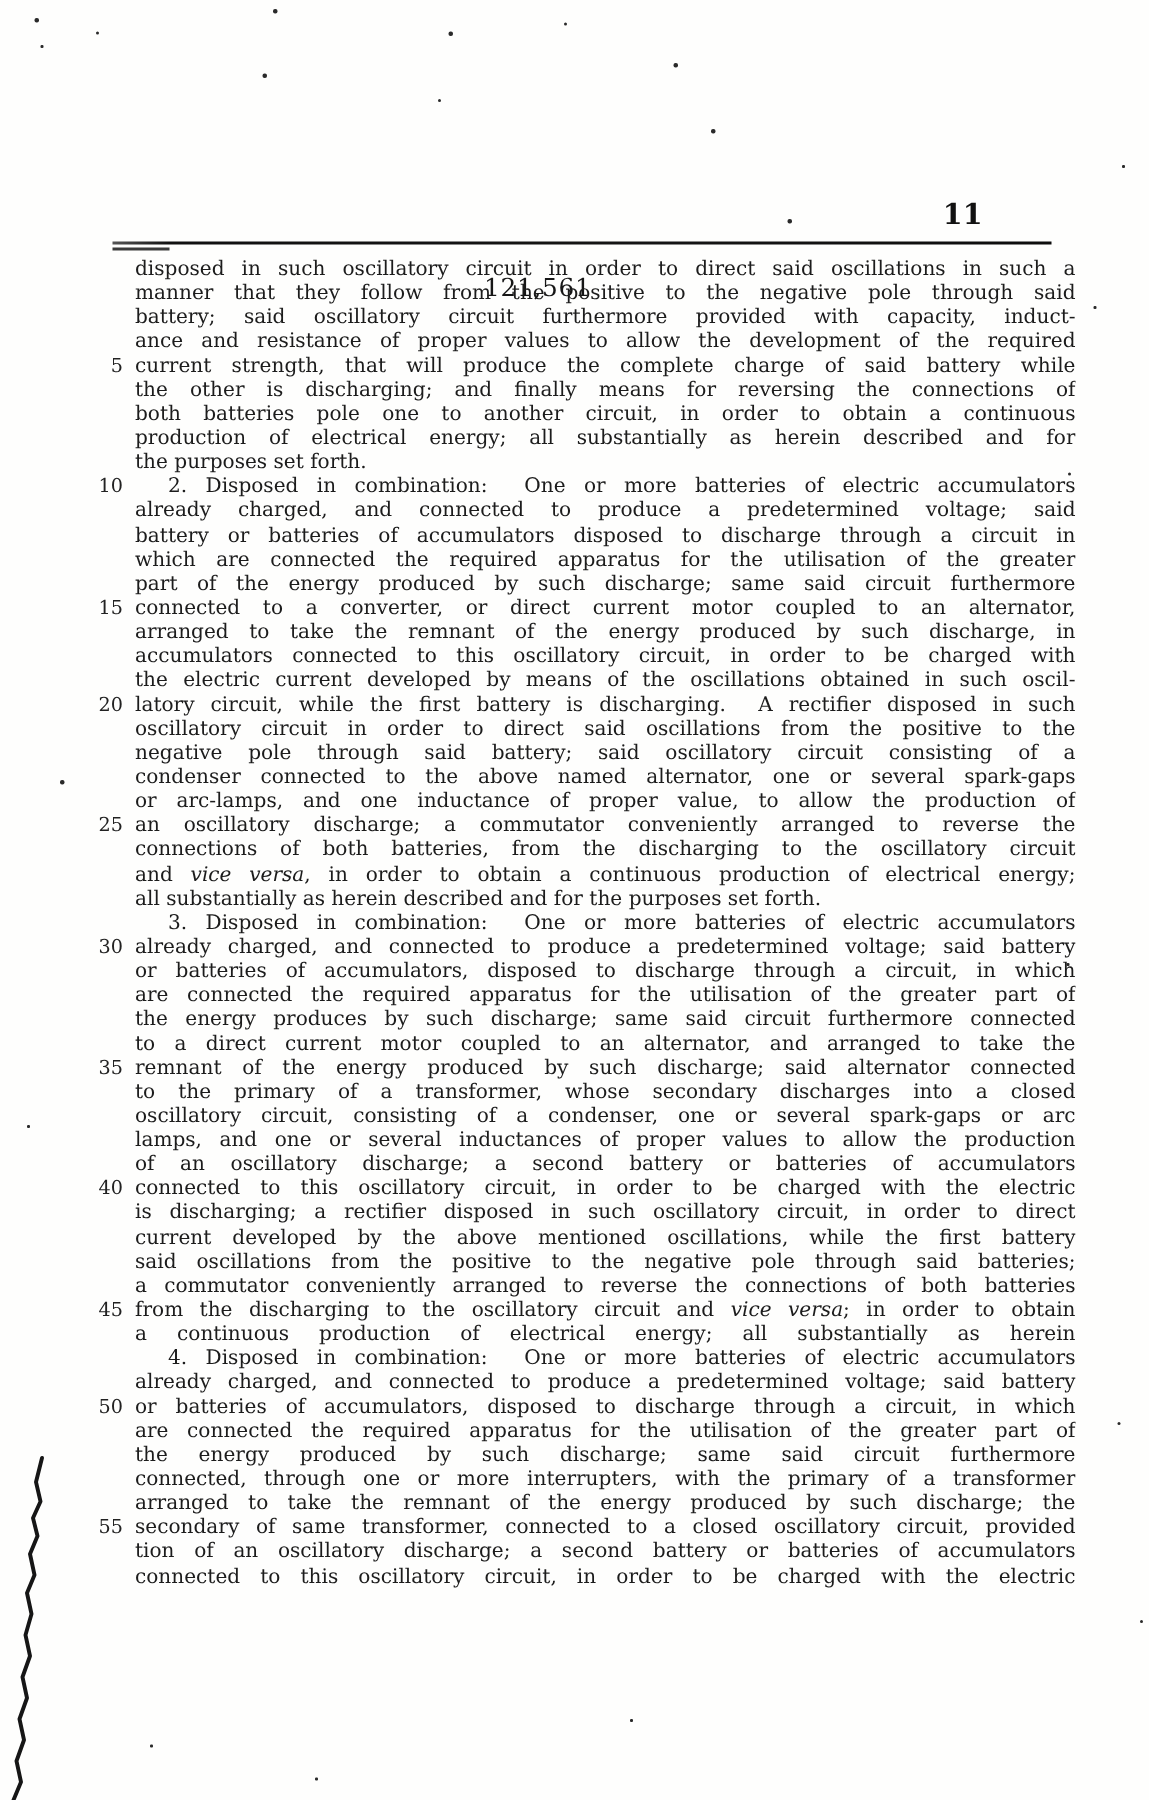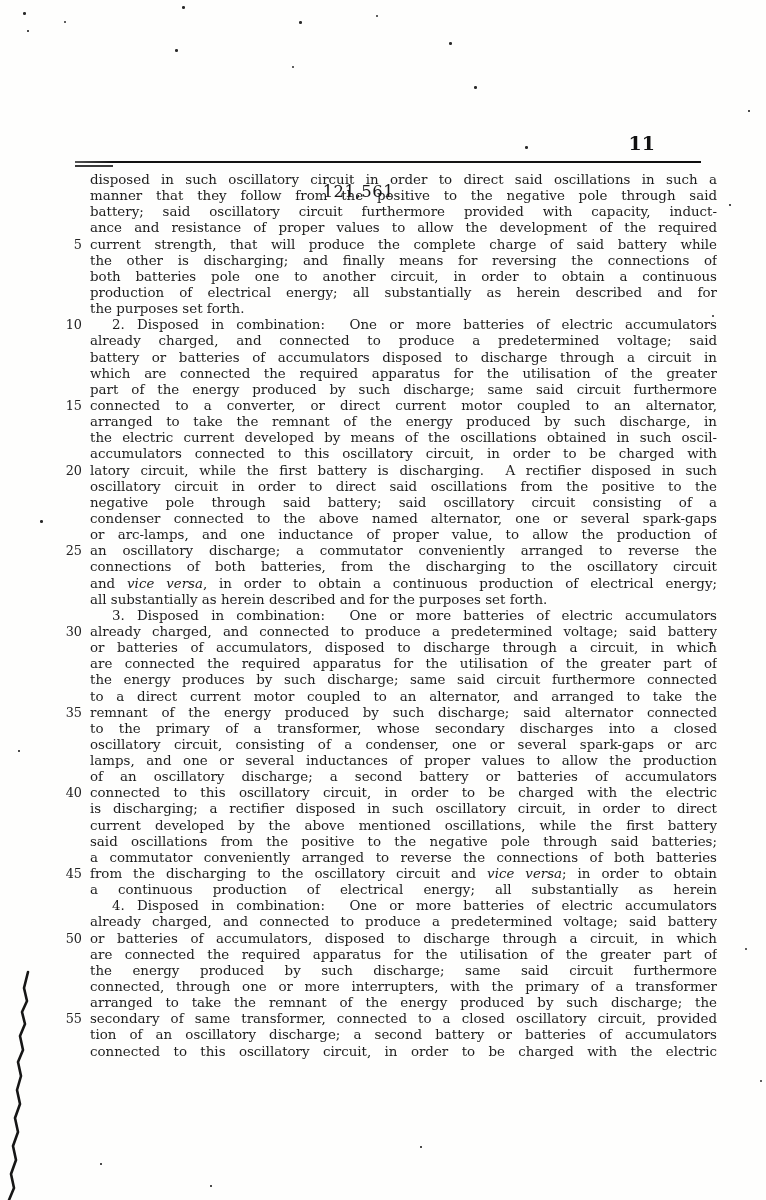--- a/index.html
+++ b/index.html
@@ -122,25 +122,25 @@
       <div class="line-row">
         <span class="line-num">15</span>
         <span class="line-text"><span>connected to a converter, or direct current motor coupled to an alternator,</span></span>
       </div>
       <div class="line-row">
         <span class="line-num"></span>
         <span class="line-text"><span>arranged to take the remnant of the energy produced by such discharge, in</span></span>
       </div>
       <div class="line-row">
         <span class="line-num"></span>
+        <span class="line-text"><span>accumulators connected to this oscillatory circuit, in order to be charged with</span></span>
+      </div>
+      <div class="line-row">
+        <span class="line-num"></span>
         <span class="line-text"><span>the electric current developed by means of the oscillations obtained in such oscil-</span></span>
-      </div>
-      <div class="line-row">
-        <span class="line-num"></span>
-        <span class="line-text"><span>accumulators connected to this oscillatory circuit, in order to be charged with</span></span>
       </div>
       <div class="line-row">
         <span class="line-num">20</span>
         <span class="line-text"><span>latory circuit, while the first battery is discharging.&nbsp; A rectifier disposed in such</span></span>
       </div>
       <div class="line-row">
         <span class="line-num"></span>
         <span class="line-text"><span>oscillatory circuit in order to direct said oscillations from the positive to the</span></span>
       </div>
       <div class="line-row">

